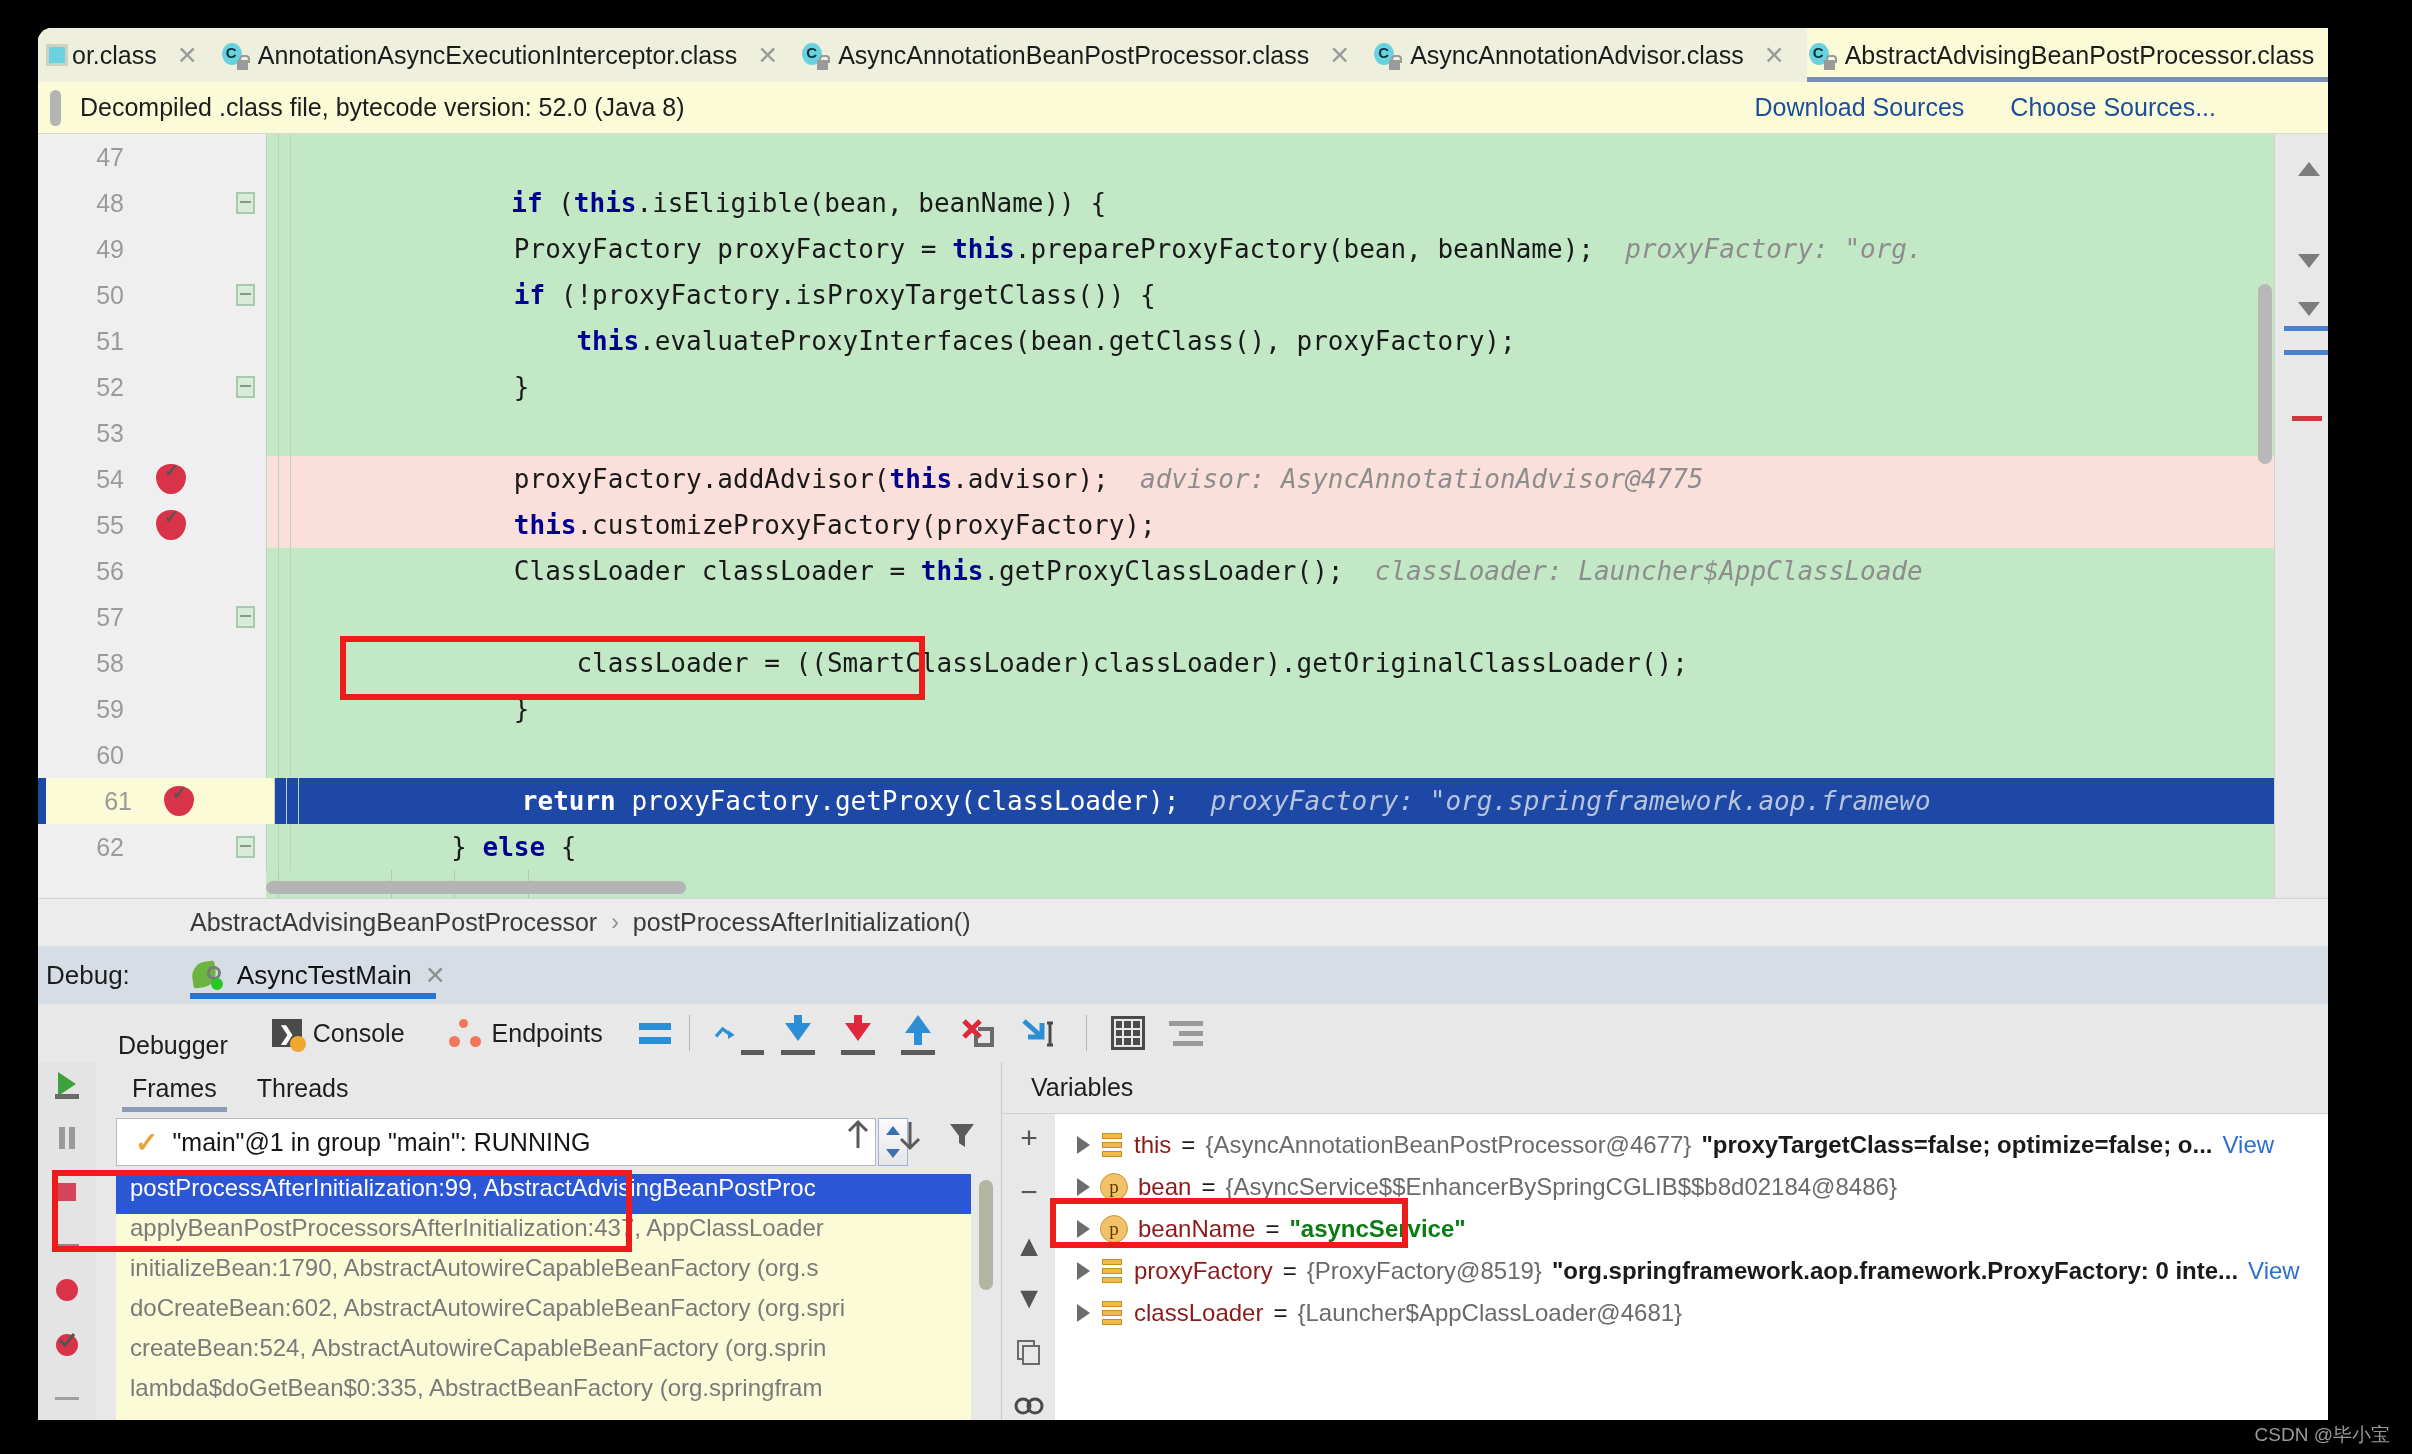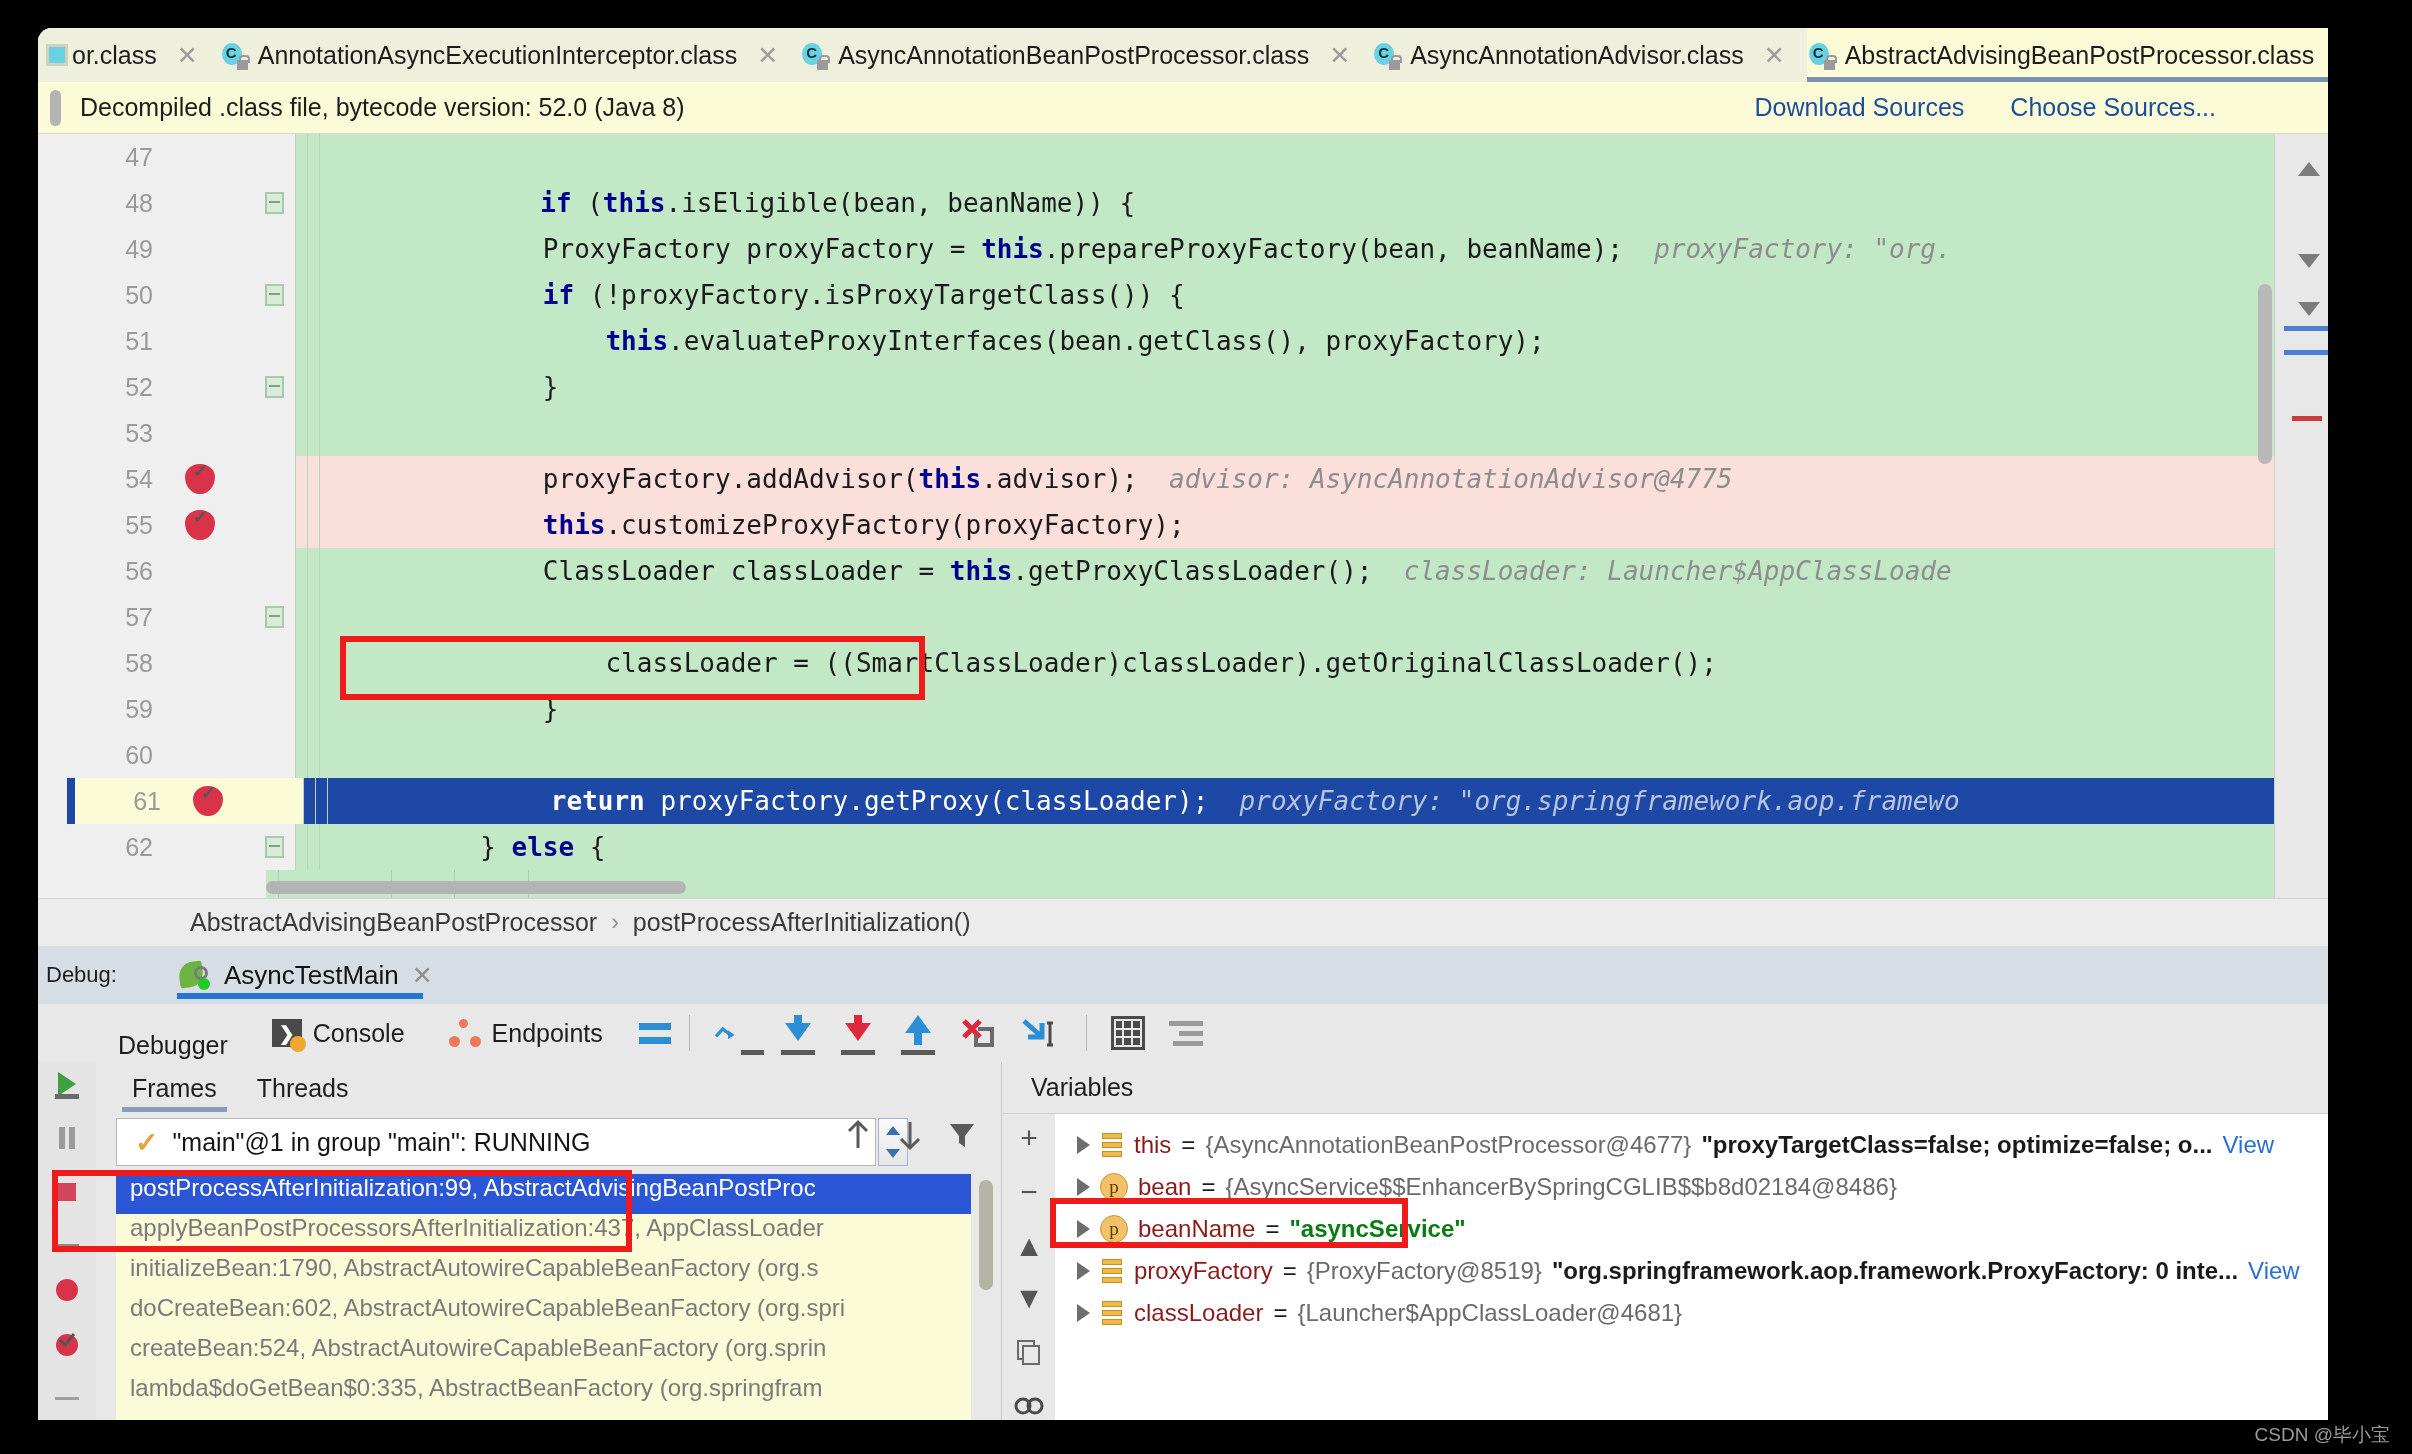--- a/index.html
+++ b/index.html
@@ -85,21 +85,21 @@
 
   
   .editor {
     position: absolute; left: 0; top: 106px; width: 100%; height: 764px;
     background: #c3e8c6; overflow: hidden;
   }
   .gutterbg {
     position: absolute; left: 0; top: 0; width: 228px; height: 100%;
     background: #efefef;
   }
-  .lines { position: absolute; left: 0; top: 0; width: 100%; padding-left: 29px; }
+  .lines { position: absolute; left: 0; top: 0; width: 100%; }
   .line {
     position: relative; height: 46px; display: flex; align-items: center;
     background: #c3e8c6;
   }
   .line.pink { background: #fadfdb; }
   .line.pink .gnum-cell { background: #efefef; }
   .line.exec { background: #1e48a6; }
   .line.exec .gnum-cell { background: #fcfbd8; margin-left: 8px; }
   .gnum-cell {
     width: 228px; flex: 0 0 228px; height: 100%; position: relative;
@@ -181,21 +181,21 @@
     display: flex; align-items: center; gap: 14px; padding-left: 152px;
     font-size: 25px; color: #3a3a3a;
   }
   .breadcrumb .sep { color: #8f8f8f; font-size: 23px; }
 
   
   .dbg-header {
     position: absolute; left: 0; top: 918px; width: 100%; height: 58px;
     background: #d6dde4; display: flex; align-items: center;
   }
-  .dbg-header .label { margin-left: 8px; font-size: 22px; color: #1d1d1d; }
+  .dbg-header .label { margin-left: 8px; font-size: 26px; color: #1d1d1d; }
   .dbg-runtab {
     position: relative; margin-left: 48px; height: 100%;
     display: flex; align-items: center; gap: 13px;
     padding: 0 14px;
   }
   .dbg-runtab::after {
     content: ""; position: absolute; left: 12px; right: 24px; bottom: 5px;
     height: 6px; background: #2675d4;
   }
   .dbg-runtab .name { font-size: 26px; color: #121212; }

